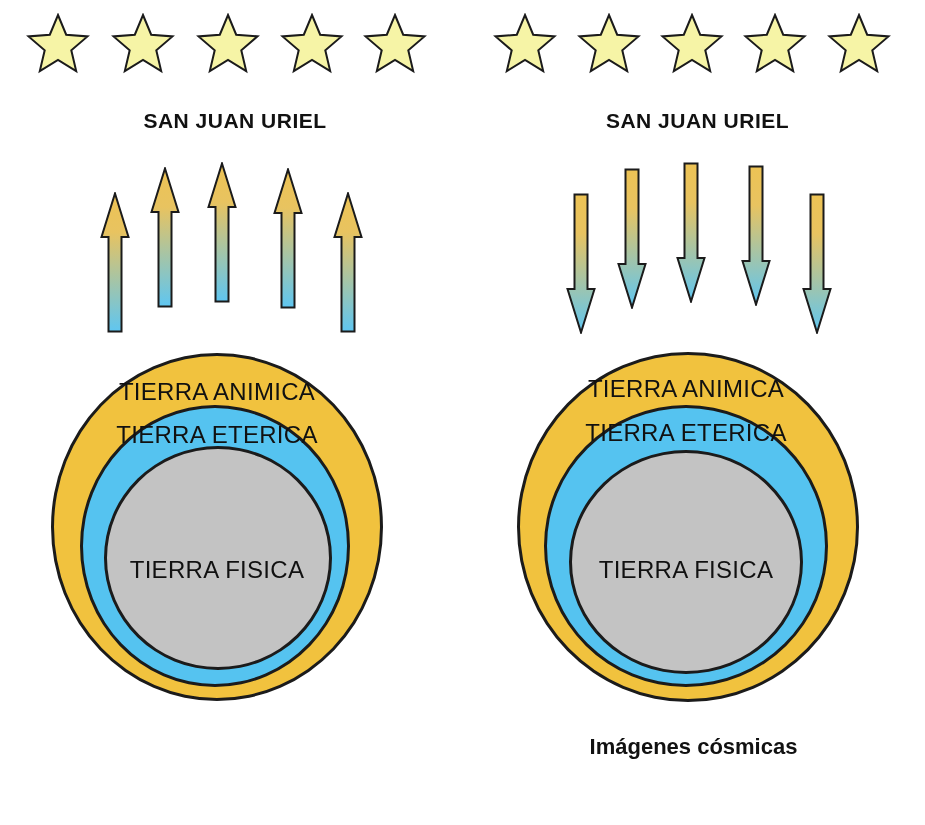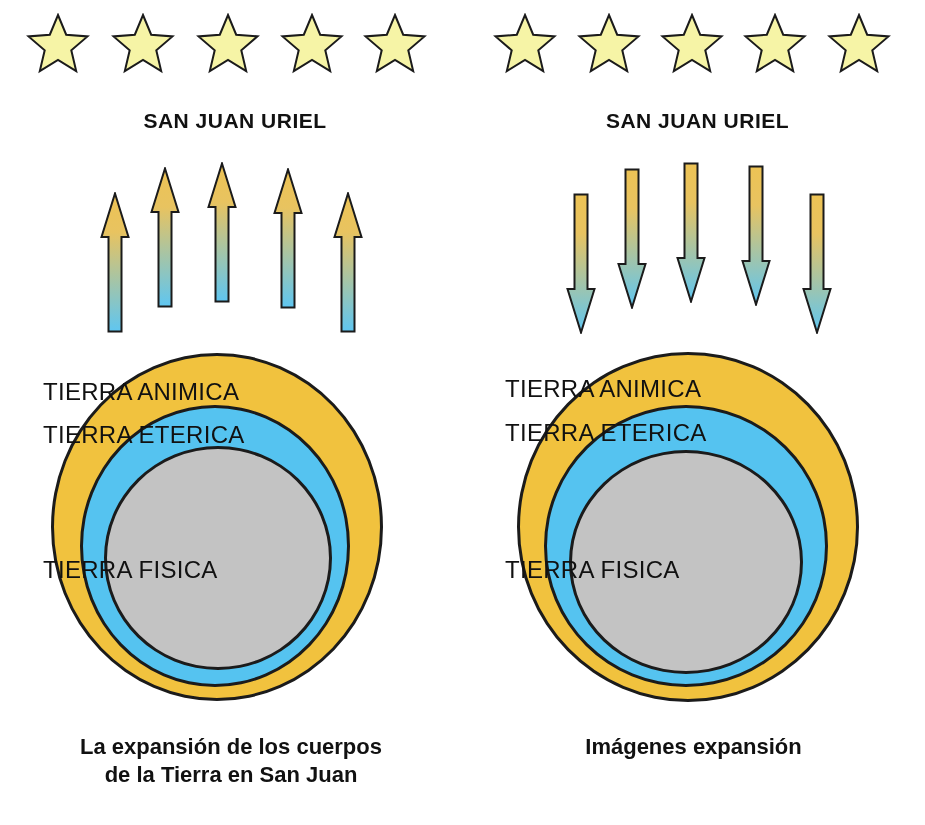--- a/index.html
+++ b/index.html
@@ -22,24 +22,23 @@
     font-size:21px;font-weight:bold;letter-spacing:0.5px;margin-left:8px;
   }
   .arrow{position:absolute;width:30px;height:141px;}
 
   .ring{position:absolute;border:3px solid #1b1b1b;border-radius:50%;box-sizing:border-box;}
   .ring-animica{background:#F1C23E;}
   .ring-eterica{background:#55C3F0;}
   .ring-fisica{background:#C3C3C3;}
 
   .ring-label{
-    position:absolute;
+    position:absolute;text-align:center;
     font-size:24px;line-height:24px;letter-spacing:0.3px;
     white-space:nowrap;
-    margin-left:43px;
   }
   .caption{
     position:absolute;left:0;right:0;top:733px;
     text-align:center;
     font-size:22px;line-height:28px;font-weight:bold;
   }
   
   #panel-left .ring-animica{left:51px;top:353px;width:332px;height:348px;}
   #panel-left .ring-eterica{left:80px;top:405px;width:270px;height:282px;}
   #panel-left .ring-fisica{left:104px;top:446px;width:228px;height:224px;}
@@ -108,24 +107,20 @@
         <polygon points="15,1.5 28.5,45 21.5,45 21.5,139.5 8.5,139.5 8.5,45 1.5,45" fill="url(#grad-y2b)" stroke="#1b1b1b" stroke-width="2"></polygon>
       </svg>
 
     <div class="ring ring-animica"></div>
     <div class="ring ring-eterica"></div>
     <div class="ring ring-fisica"></div>
     <div class="ring-label label-animica">TIERRA ANIMICA</div>
     <div class="ring-label label-eterica">TIERRA ETERICA</div>
     <div class="ring-label label-fisica">TIERRA FISICA</div>
 
-    <div class="caption">
-      <div>La expansión de los cuerpos</div>
-      <div>de la Tierra en San Juan</div>
-    </div>
   </div>
 
   <div class="panel" id="panel-right">
 
     <svg class="star" style="left:30px" viewBox="0 0 66 63">
         <polygon points="33,2 41.2,21.7 62.5,23.4 46.3,37.3 51.2,58.1 33,47 14.8,58.1 19.7,37.3 3.5,23.4 24.8,21.7" fill="#F6F4A6" stroke="#1b1b1b" stroke-width="2"></polygon>
       </svg>
     <svg class="star" style="left:114px" viewBox="0 0 66 63">
         <polygon points="33,2 41.2,21.7 62.5,23.4 46.3,37.3 51.2,58.1 33,47 14.8,58.1 19.7,37.3 3.5,23.4 24.8,21.7" fill="#F6F4A6" stroke="#1b1b1b" stroke-width="2"></polygon>
       </svg>
@@ -158,17 +153,17 @@
       </svg>
 
     <div class="ring ring-animica"></div>
     <div class="ring ring-eterica"></div>
     <div class="ring ring-fisica"></div>
     <div class="ring-label label-animica">TIERRA ANIMICA</div>
     <div class="ring-label label-eterica">TIERRA ETERICA</div>
     <div class="ring-label label-fisica">TIERRA FISICA</div>
 
     <div class="caption">
-      <div>Imágenes expansión</div>
+      <div>Imágenes cósmicas</div>
     </div>
   </div>
 
 </div>
 
 </body></html>

